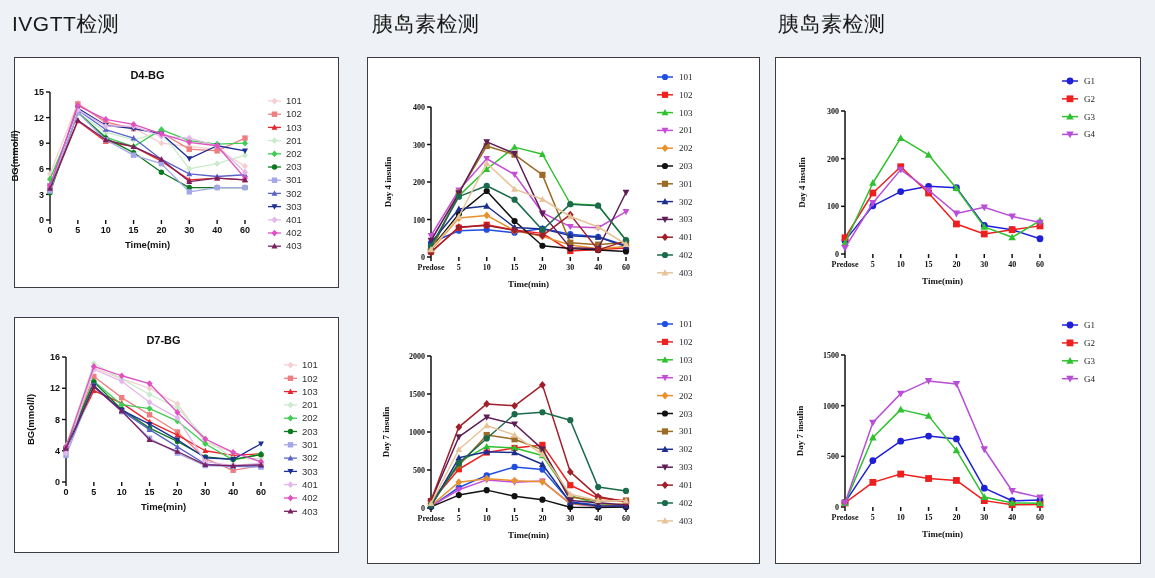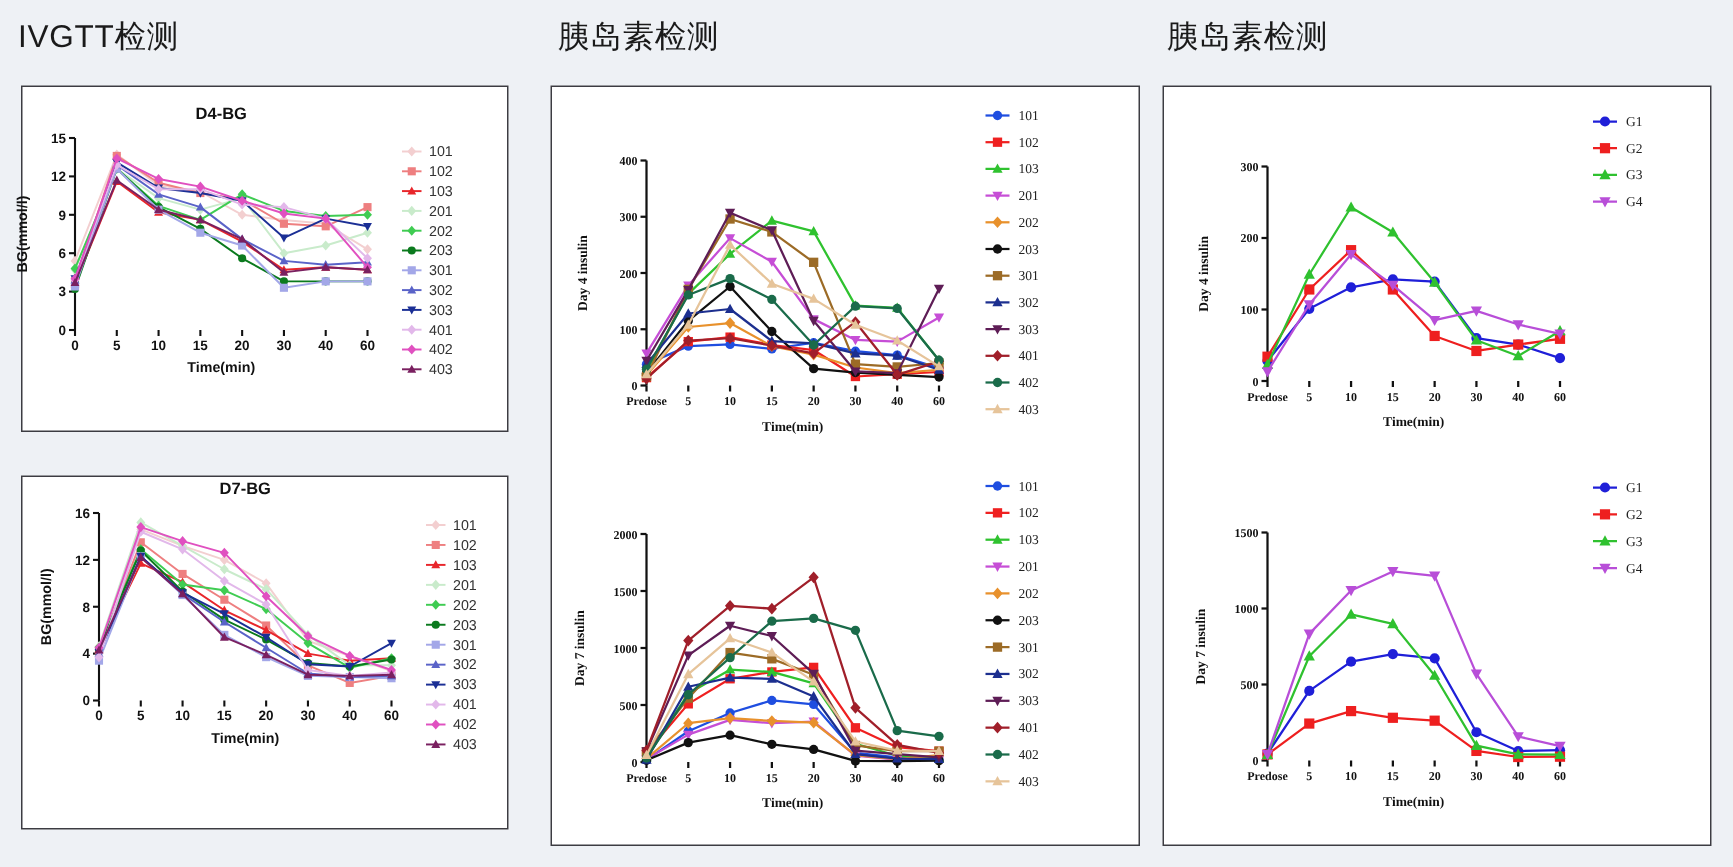--- a/index.html
+++ b/index.html
@@ -476,21 +476,21 @@
           <polygon points="274.5,170.625 277.47,174 274.5,177.375 271.53,174" fill="#e050c0"></polygon>
         </g>
         <text x="286" y="177.2" class="gp-legend-txt">402</text>
         <line x1="268" y1="187.2" x2="281" y2="187.2" stroke="#7a2060" stroke-width="1.3"></line>
         <g>
           <polygon points="274.5,184.095 271.53,189.49499999999998 277.47,189.49499999999998" fill="#7a2060"></polygon>
         </g>
         <text x="286" y="190.39999999999998" class="gp-legend-txt">403</text>
       </svg>
     </div>
-  <div class="chartbox" id="box-d7-bg" style="left:16px;  top:304px; width:321px; height:232px;border-radius:27px;">
+  <div class="chartbox" id="box-d7-bg" style="left:16px;  top:319px; width:321px; height:232px;border-radius:27px;">
       <svg width="321" height="232" viewBox="0 0 321 232">
         <text x="147.5" y="25" class="gp-title">D7-BG</text>
         <path d="M 50 38 L 50 163 L NaN 163" class="axisline" stroke-width="1.4"></path>
         <line x1="46" y1="163" x2="50" y2="163" stroke="#111" stroke-width="1.4"></line>
         <text x="44" y="166.2" class="gp-tick" text-anchor="end">0</text>
         <line x1="46" y1="131.75" x2="50" y2="131.75" stroke="#111" stroke-width="1.4"></line>
         <text x="44" y="134.95" class="gp-tick" text-anchor="end">4</text>
         <line x1="46" y1="100.5" x2="50" y2="100.5" stroke="#111" stroke-width="1.4"></line>
         <text x="44" y="103.7" class="gp-tick" text-anchor="end">8</text>
         <line x1="46" y1="69.25" x2="50" y2="69.25" stroke="#111" stroke-width="1.4"></line>

